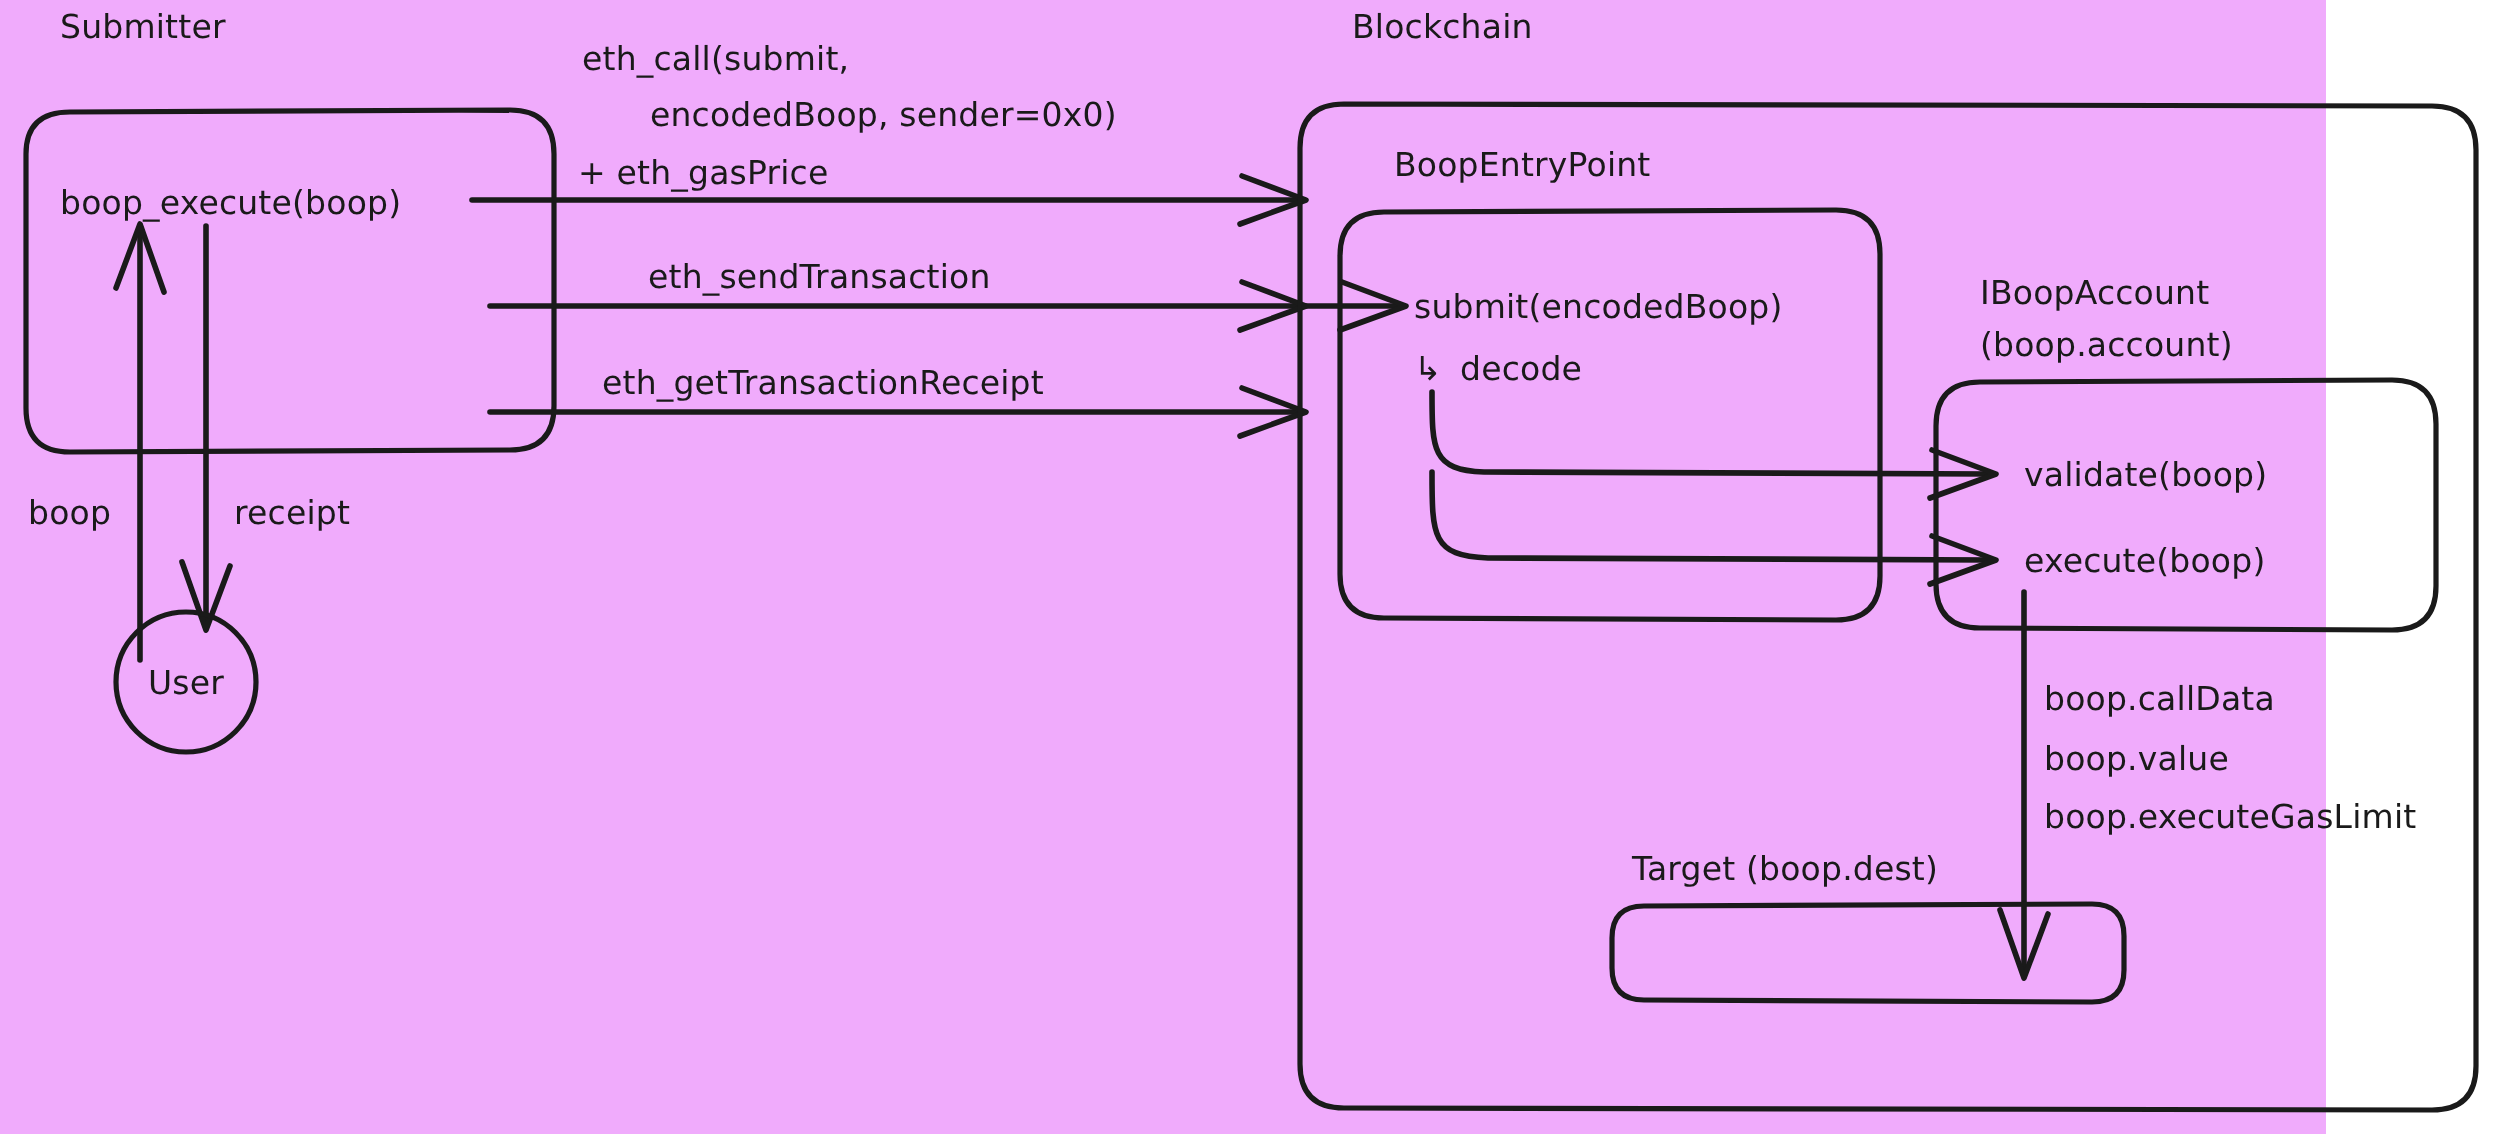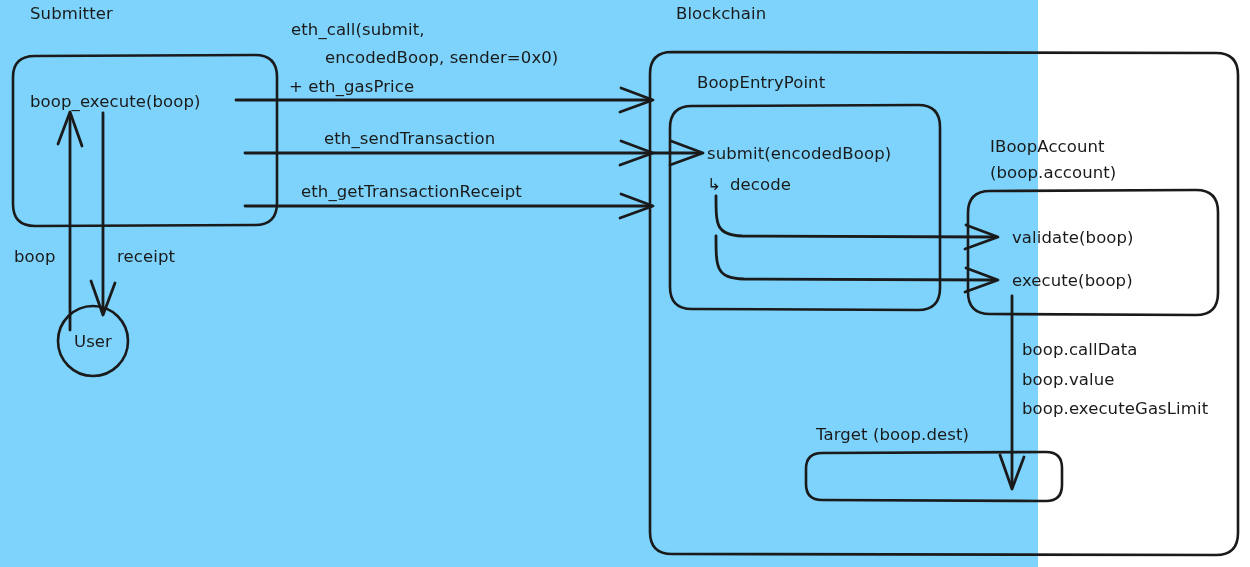--- a/index.html
+++ b/index.html
@@ -8,23 +8,23 @@
     background: #ffffff;
   }
   body {
     width: 1250px;
     height: 567px;
     overflow: hidden;
     font-family: "DejaVu Sans", sans-serif;
   }
   #diagram-root {
     position: relative;
-    width: 1038px;
+    width: 1163px;
     height: 567px;
-    background: #7dd3fc;
+    background: #f0abfc;
   }
   svg#scene {
     display: block;
     width: 1250px;
     height: 567px;
   }
   .shape {
     fill: none;
     stroke: #1a1a1a;
     stroke-width: 2.6;

